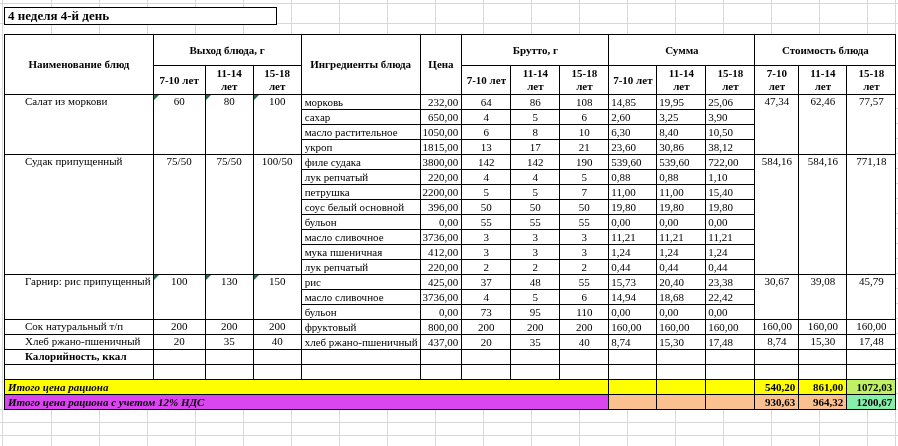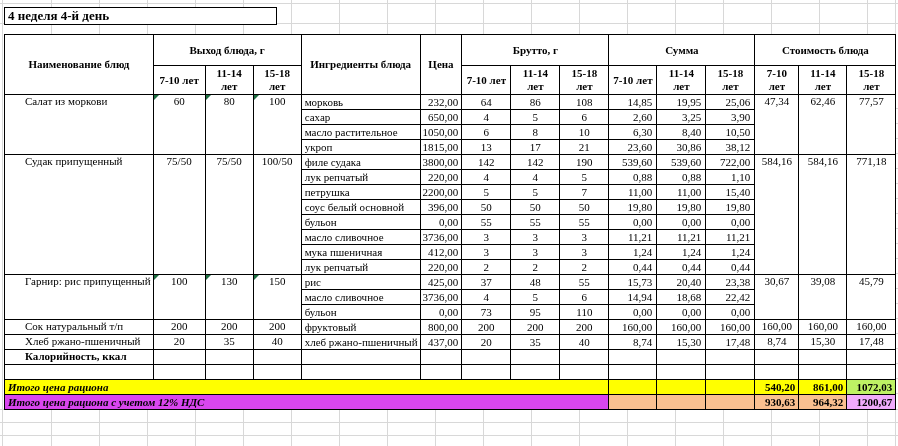--- a/index.html
+++ b/index.html
@@ -49,21 +49,21 @@
   }
   .menu thead th{font-weight:bold;text-align:center;vertical-align:middle;white-space:normal;line-height:13px;}
   tr.h1{height:31px;} tr.h2{height:29px;}
   .menu tbody tr{height:15px;}
   td.dish{text-align:left;vertical-align:top;padding-left:20px;}
   td.bold{font-weight:bold;}
   td.out{text-align:center;vertical-align:top;}
   td.ing{text-align:left;padding-left:3px;}
   td.price{text-align:right;padding-right:3px;}
   td.gross{text-align:center;}
-  td.sum{text-align:right;padding-right:4px;}
+  td.sum{text-align:left;padding-right:4px;}
   td.cost{text-align:center;vertical-align:top;}
   tr.spacer{height:13px;}
   tr.total{height:14px;}
   tr.total td{font-weight:bold;}
   td.tlabel{font-style:italic;text-align:left;padding-left:3px;}
   td.tval{text-align:right;padding-right:3px;}
   .tri::after{
     content:'';position:absolute;left:0;top:0;width:0;height:0;
     border-top:5px solid var(--tri,#1d6f42);border-right:5px solid transparent;
   }
@@ -373,17 +373,17 @@
           <td class="tval" style="background: rgb(255, 255, 0);">861,00</td>
           <td class="tval" style="background: #bef264;">1072,03</td>
         </tr>
         <tr class="total">
           <td class="tlabel" colspan="9" style="background: #d946ef;">Итого цена рациона с учетом 12% НДС</td>
           <td class="" style="background: rgb(250, 192, 144);"></td>
           <td class="" style="background: rgb(250, 192, 144);"></td>
           <td class="" style="background: rgb(250, 192, 144);"></td>
           <td class="tval" style="background: rgb(250, 192, 144);">930,63</td>
           <td class="tval" style="background: rgb(250, 192, 144);">964,32</td>
-          <td class="tval" style="background: #f0abfc; margin-top: 20px;">1200,67</td>
+          <td class="tval" style="background: #86efac; margin-top: 20px;">1200,67</td>
         </tr>
       </tbody>
   </table>
 </div>
 
 </body></html>

